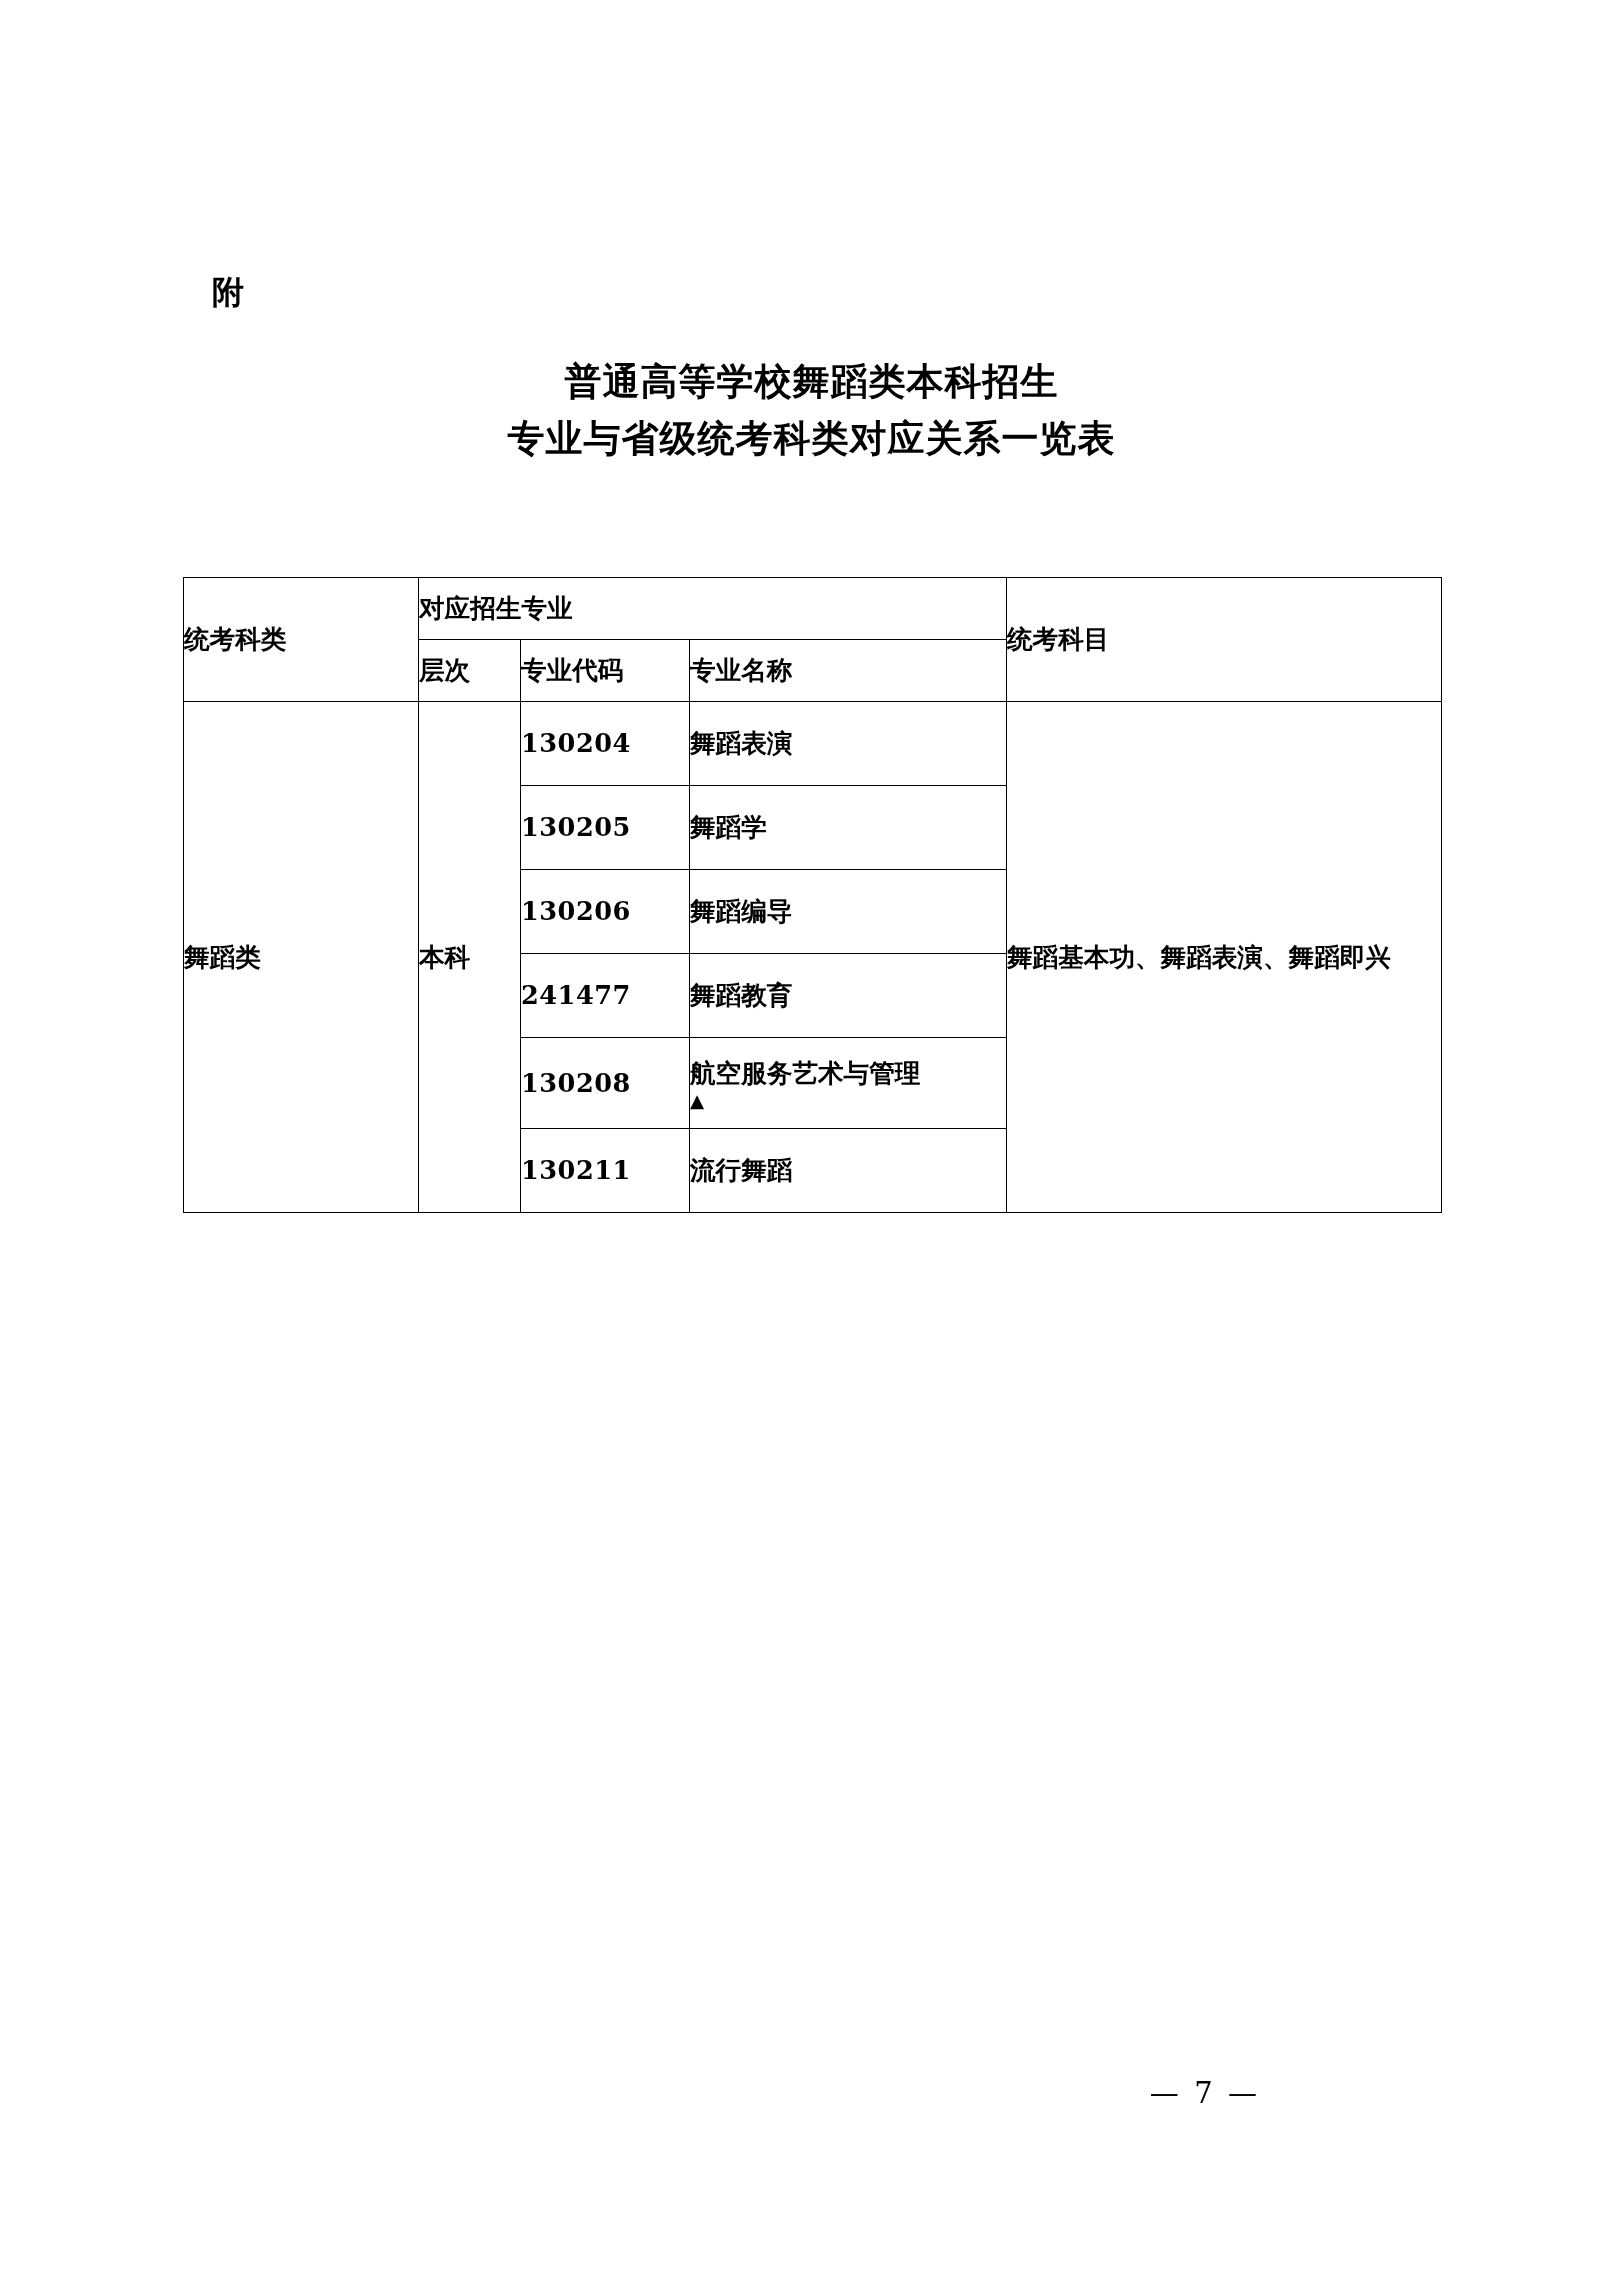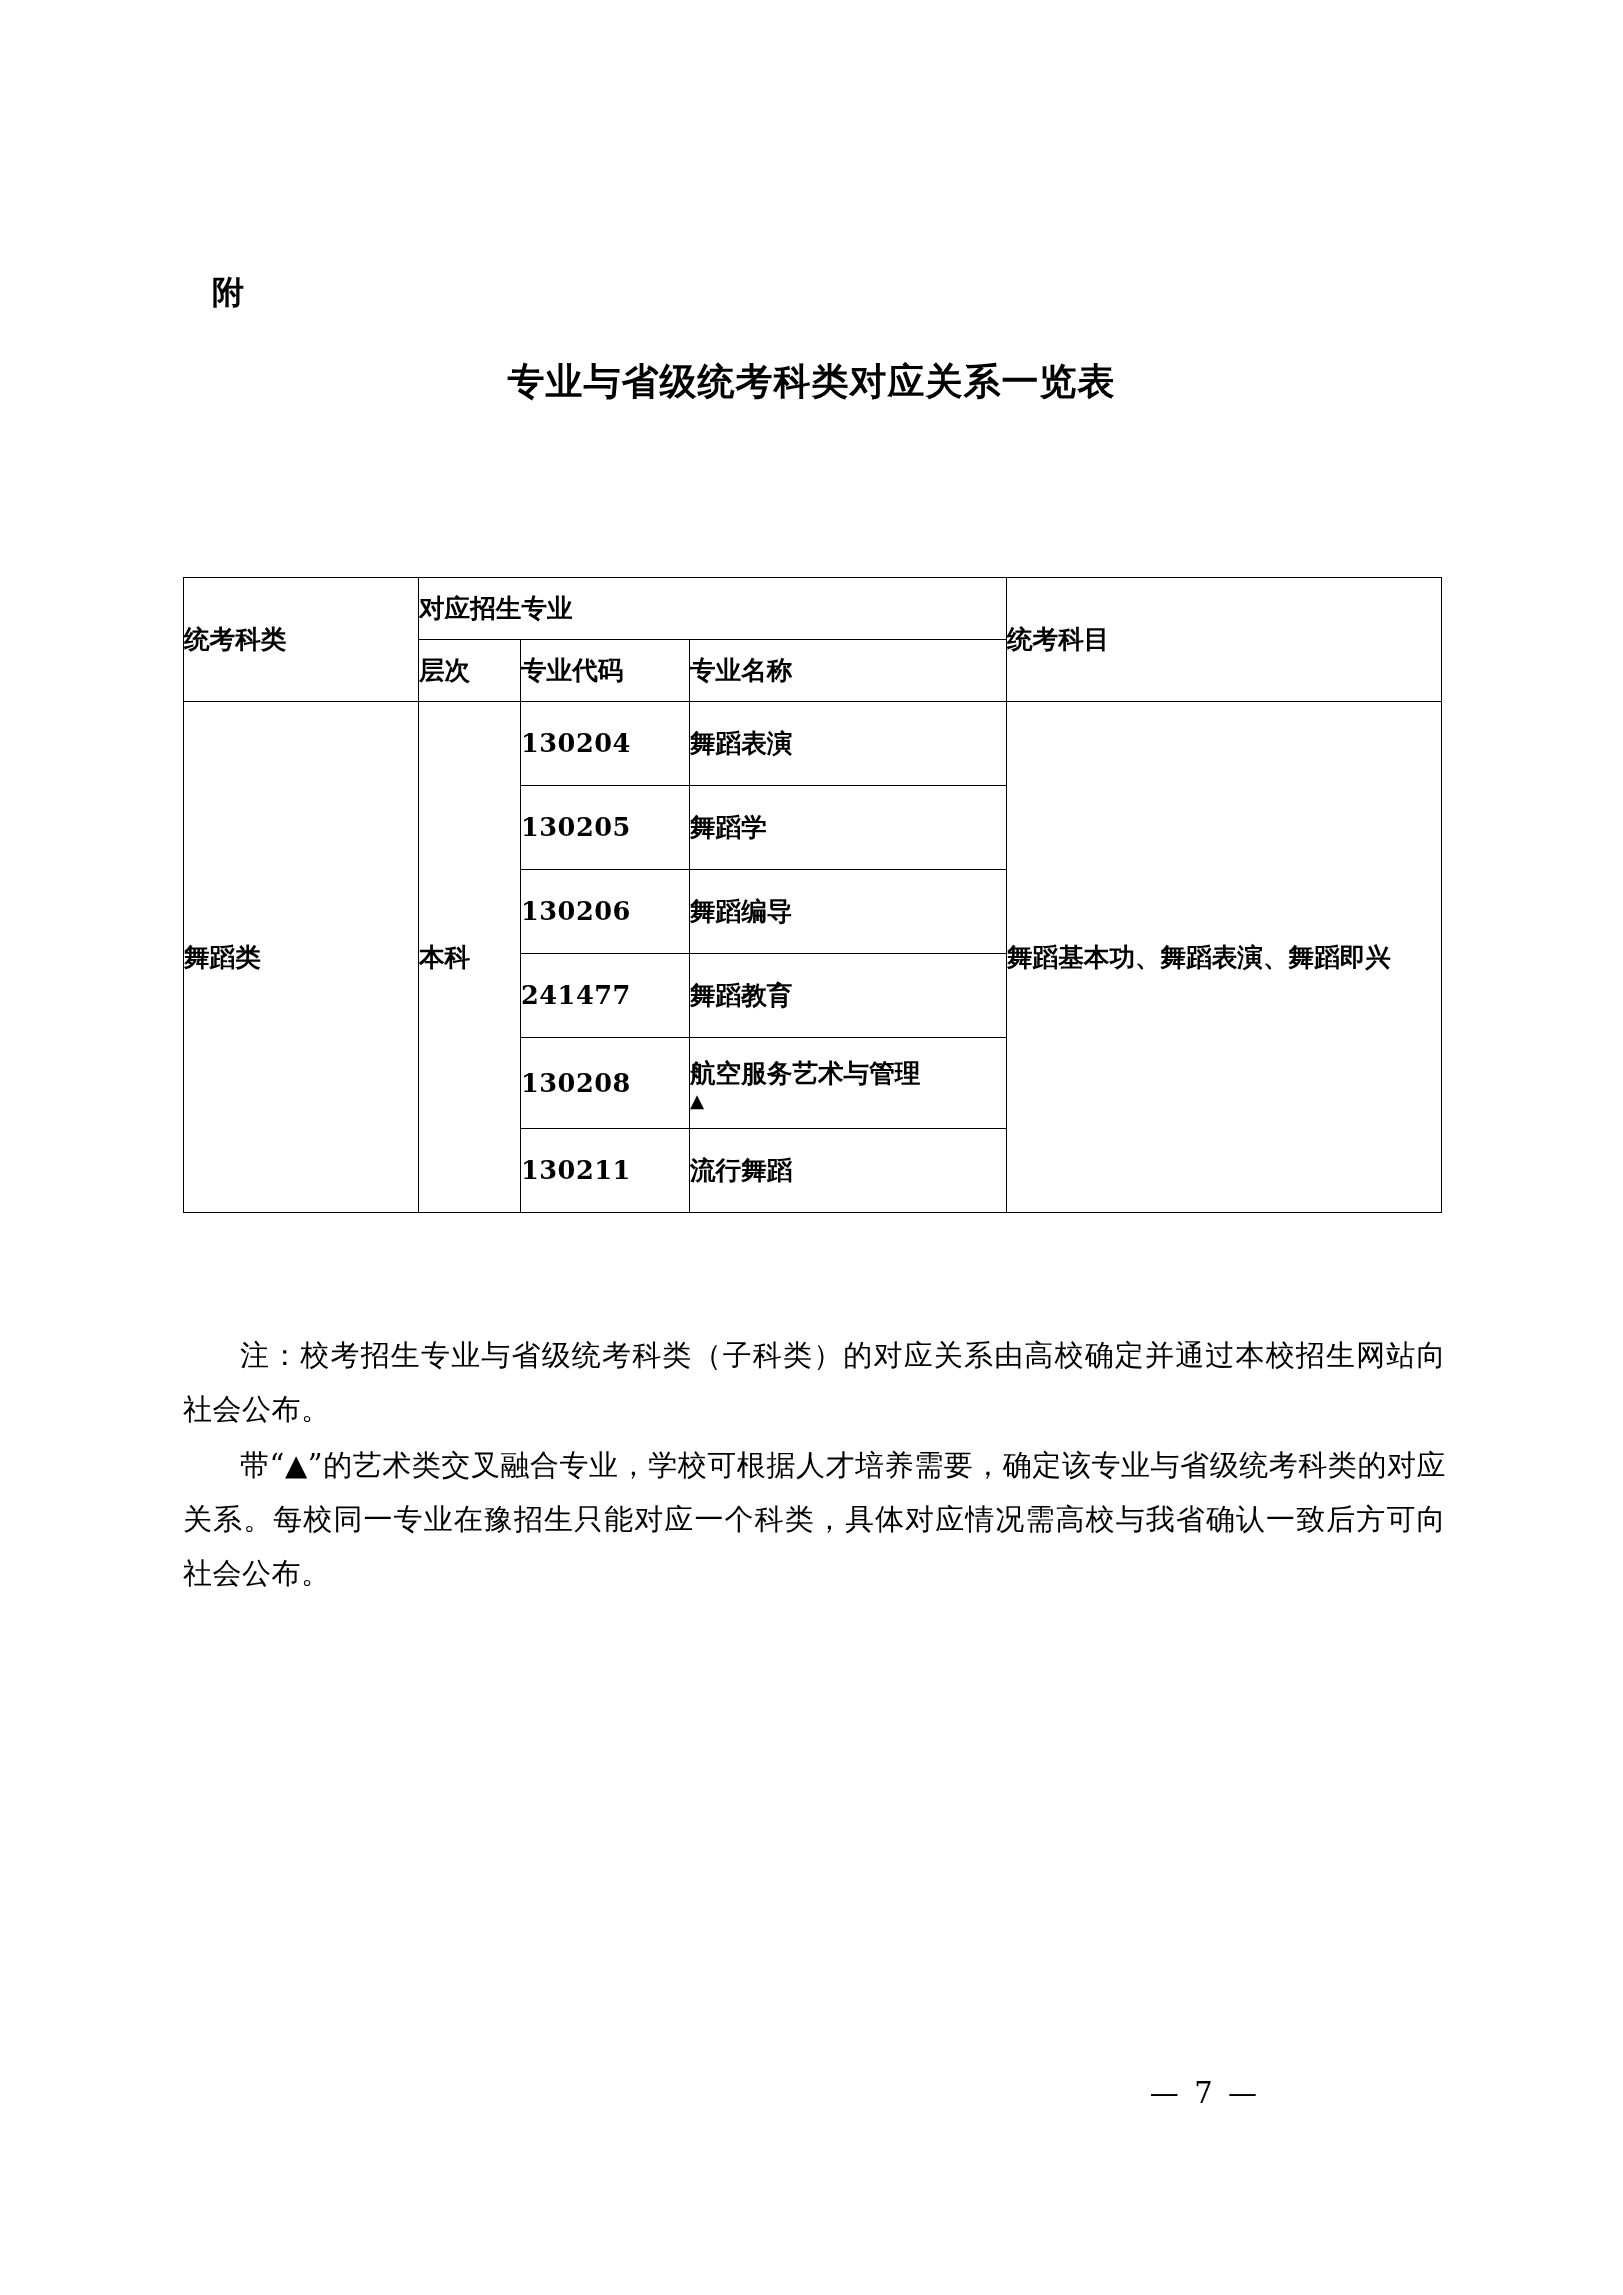--- a/index.html
+++ b/index.html
@@ -110,20 +110,21 @@
   }
 </style>
 </head>
 <body>
 
 <div class="page">
 
   <div class="attach-label">附</div>
 
   <div class="doc-title">
+    <span>普通高等学校舞蹈类本科招生</span>
     <span class="line2">专业与省级统考科类对应关系一览表</span>
   </div>
 
   <table class="main-table">
     <colgroup>
       <col class="c-cat">
         <col class="c-level">
         <col class="c-code">
         <col class="c-name">
         <col class="c-subj">
@@ -166,21 +167,17 @@
           <span class="triangle">▲</span>
         </td>
       </tr>
       <tr class="body-row">
         <td class="code-cell">130211</td>
         <td class="name-cell">流行舞蹈</td>
       </tr>
     </tbody>
   </table>
 
-  <div class="notes">
-    <p>注：校考招生专业与省级统考科类（子科类）的对应关系由高校确定并通过本校招生网站向社会公布。</p>
-    <p>带“▲”的艺术类交叉融合专业，学校可根据人才培养需要，确定该专业与省级统考科类的对应关系。每校同一专业在豫招生只能对应一个科类，具体对应情况需高校与我省确认一致后方可向社会公布。</p>
-  </div>
 
   <div class="page-number">— 7 —</div>
 
 </div>
 
 
 </body></html>

